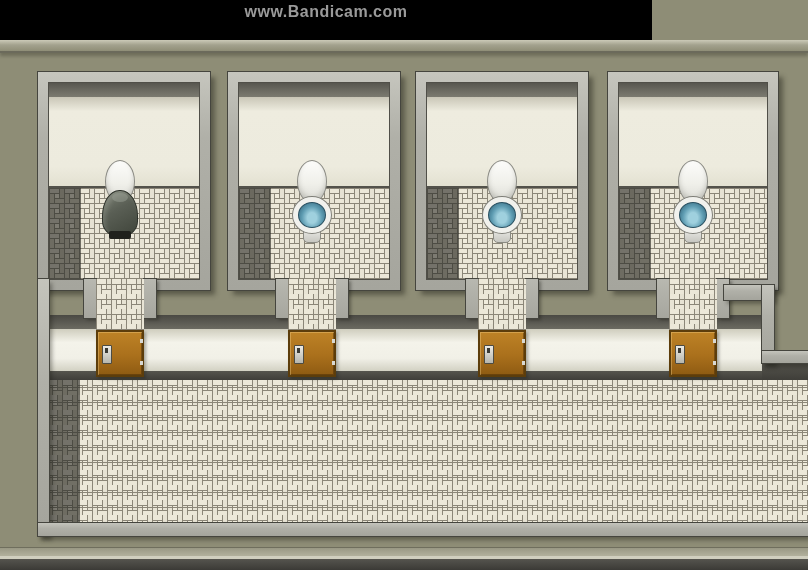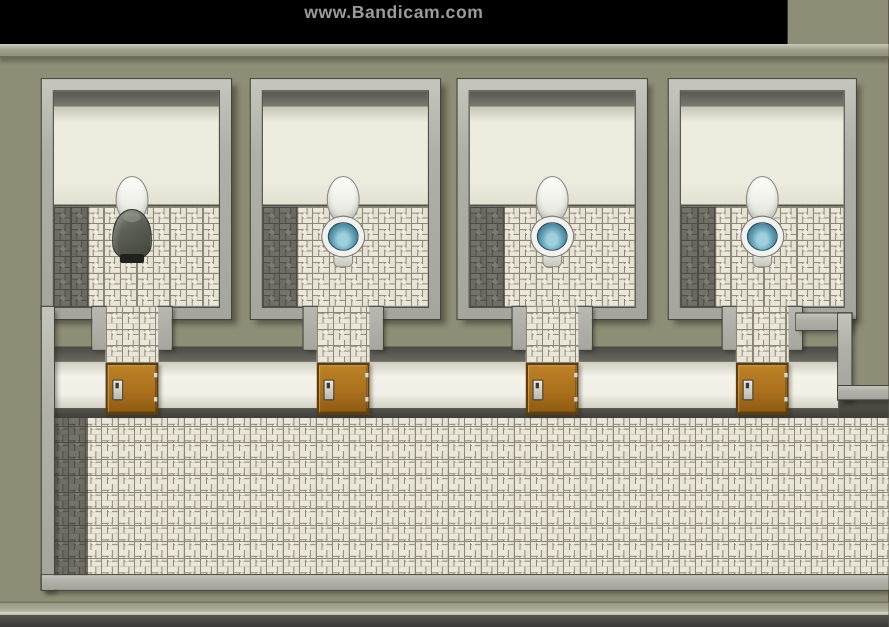--- a/index.html
+++ b/index.html
@@ -1,21 +1,21 @@
 <!DOCTYPE html>
 <html style="--watermark_gray: #9a9a9a; --olive: #8e8d76; --tile_grout: #8b8678; --darktile_grout: #4d4c44; --water_blue: #5e9cb2; --cloak_gray: #5a5f55; --door_brown: #aa701c; --hall_white: #f4f3ea; --frame_gray: #b0b0a8;"><head>
 <meta charset="utf-8">
 <style>
   html,body{margin:0;padding:0;background:#000;}
   .screen{position:relative;width:808px;height:570px;background:var(--olive,#8e8d76);overflow:hidden;
           font-family:"Liberation Sans",sans-serif;}
   .abs{position:absolute;}
 
   
-  .wm-bar{left:0;top:0;width:716px;height:40px;background:#000;text-align:center;z-index:6;}
+  .wm-bar{left:0;top:0;width:652px;height:40px;background:#000;text-align:center;z-index:6;}
   .wm-bar span{display:inline-block;padding-top:3px;font-weight:bold;font-size:16px;letter-spacing:.5px;
                color:var(--watermark_gray,#9a9a9a);}
 
   
   .top-edge{left:0;top:40px;width:808px;height:11px;
             background:linear-gradient(180deg,#cbcab8,#a3a28e 45%,#8f8e77);
             border-bottom:2px solid #6b6a5b;box-shadow:0 3px 3px rgba(20,20,12,.25);z-index:1;}
 
   
   .frame{background:linear-gradient(180deg,#c4c4bc,#b0b0a8 40%,#a4a49c);

